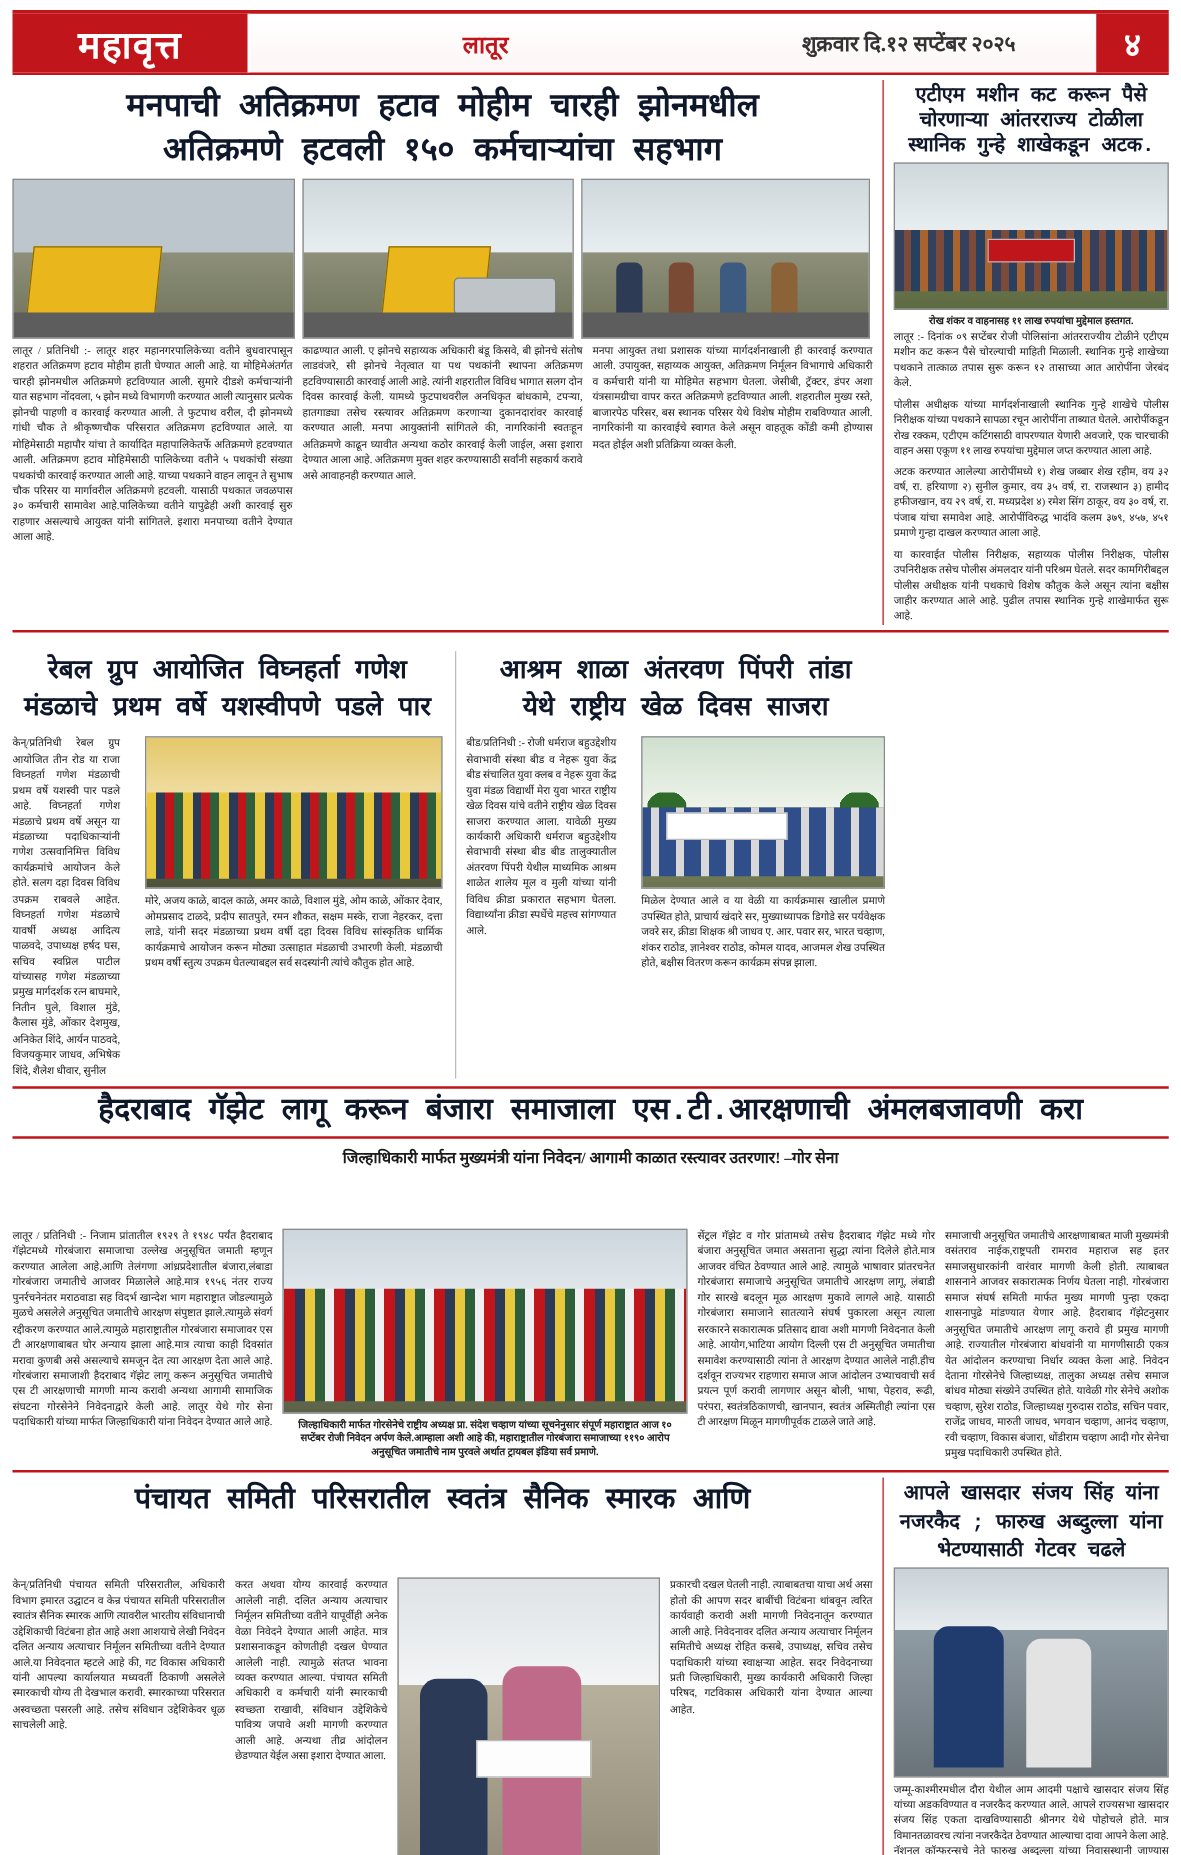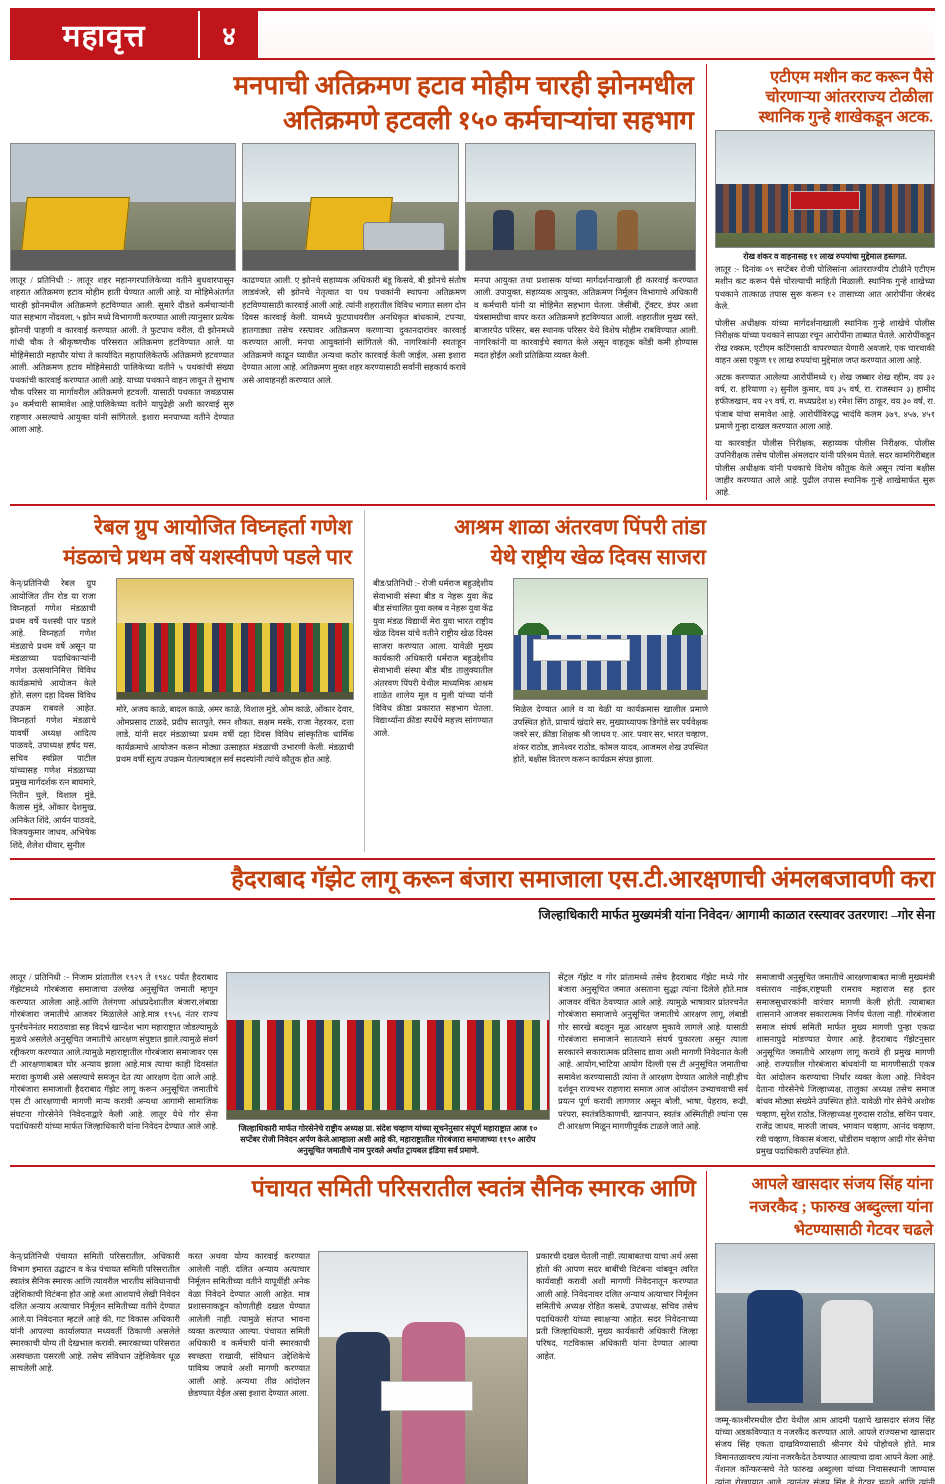--- a/index.html
+++ b/index.html
@@ -70,24 +70,24 @@
     justify-content: center;
     font-family: "Liberation Serif", serif;
     font-size: 26px;
     font-weight: bold;
   }
 
   
   .rule-red { border-bottom: 2px solid #c0151a; margin: 4px 0; }
 
   .headline {
-    color: #c2410c;
-    font-family: Liberation Serif, serif;
-    font-weight: bold;
-    text-align: right;
+    color: #0f172a;
+    font-family: Liberation Mono, monospace;
+    font-weight: bold;
+    text-align: center;
     line-height: 1.25;
   }
   .h-main { font-size: 26px; padding: 6px 4px 2px 4px; }
   .h-sec  { font-size: 21px; padding: 4px 2px; }
   .h-small{ font-size: 16px; padding: 3px 2px; }
 
   .body-text {
     font-family: "Liberation Serif", serif;
     font-size: 8.4px;
     line-height: 1.48;
@@ -140,48 +140,50 @@
 
   .cols4 { display:flex; gap:8px; }
   .cols4 > div { flex:1;margin-top:44px; }
 
   .cols3 { display:flex; gap:8px; }
   .cols3 > div { flex:1; }
 
   .cols2 { display:flex; gap:20px; }
   .cols2 > div { flex:1; }
 
-  .mid-wrap { display:flex; gap:10px; margin-top:4px; }
+  .mid-wrap { display:flex; gap:10px; margin-top:15px; }
   .mid-left { width:344px; }
   .mid-right { width:344px; border-left:1px solid #bbb; padding-left:8px; }
 
   .banner-head {
     border-top:2px solid #c0151a;
     border-bottom:2px solid #c0151a;
     margin:6px 0 4px 0;
     padding:4px 0;
   }
   .subhead {
     font-family:"Liberation Serif", serif;
     font-size:12.5px;
     font-weight:bold;
-    text-align:right;
+    text-align:center;
     color:#1a1a1a;
     padding:2px 0 5px 0;
   }
   .mt4 { margin-top:4px; }
   .mt6 { margin-top:6px; }
 </style>
 </head>
 <body>
 
 <div class="page">
 
   <div class="masthead">
     <div class="mast-logo">महावृत्त</div>
+    <div class="mast-mid">लातूर</div>
+    <div class="mast-date">शुक्रवार दि.१२ सप्टेंबर २०२५</div>
     <div class="mast-page">४</div>
   </div>
 
   <div class="top-wrap mt4">
 
     <div class="top-left">
       <div class="headline h-main">मनपाची अतिक्रमण हटाव मोहीम  चारही झोनमधील</div>
       <div class="headline h-main" style="padding-top:0">अतिक्रमणे हटवली १५० कर्मचाऱ्यांचा सहभाग</div>
 
       <div class="photorow mt4">

